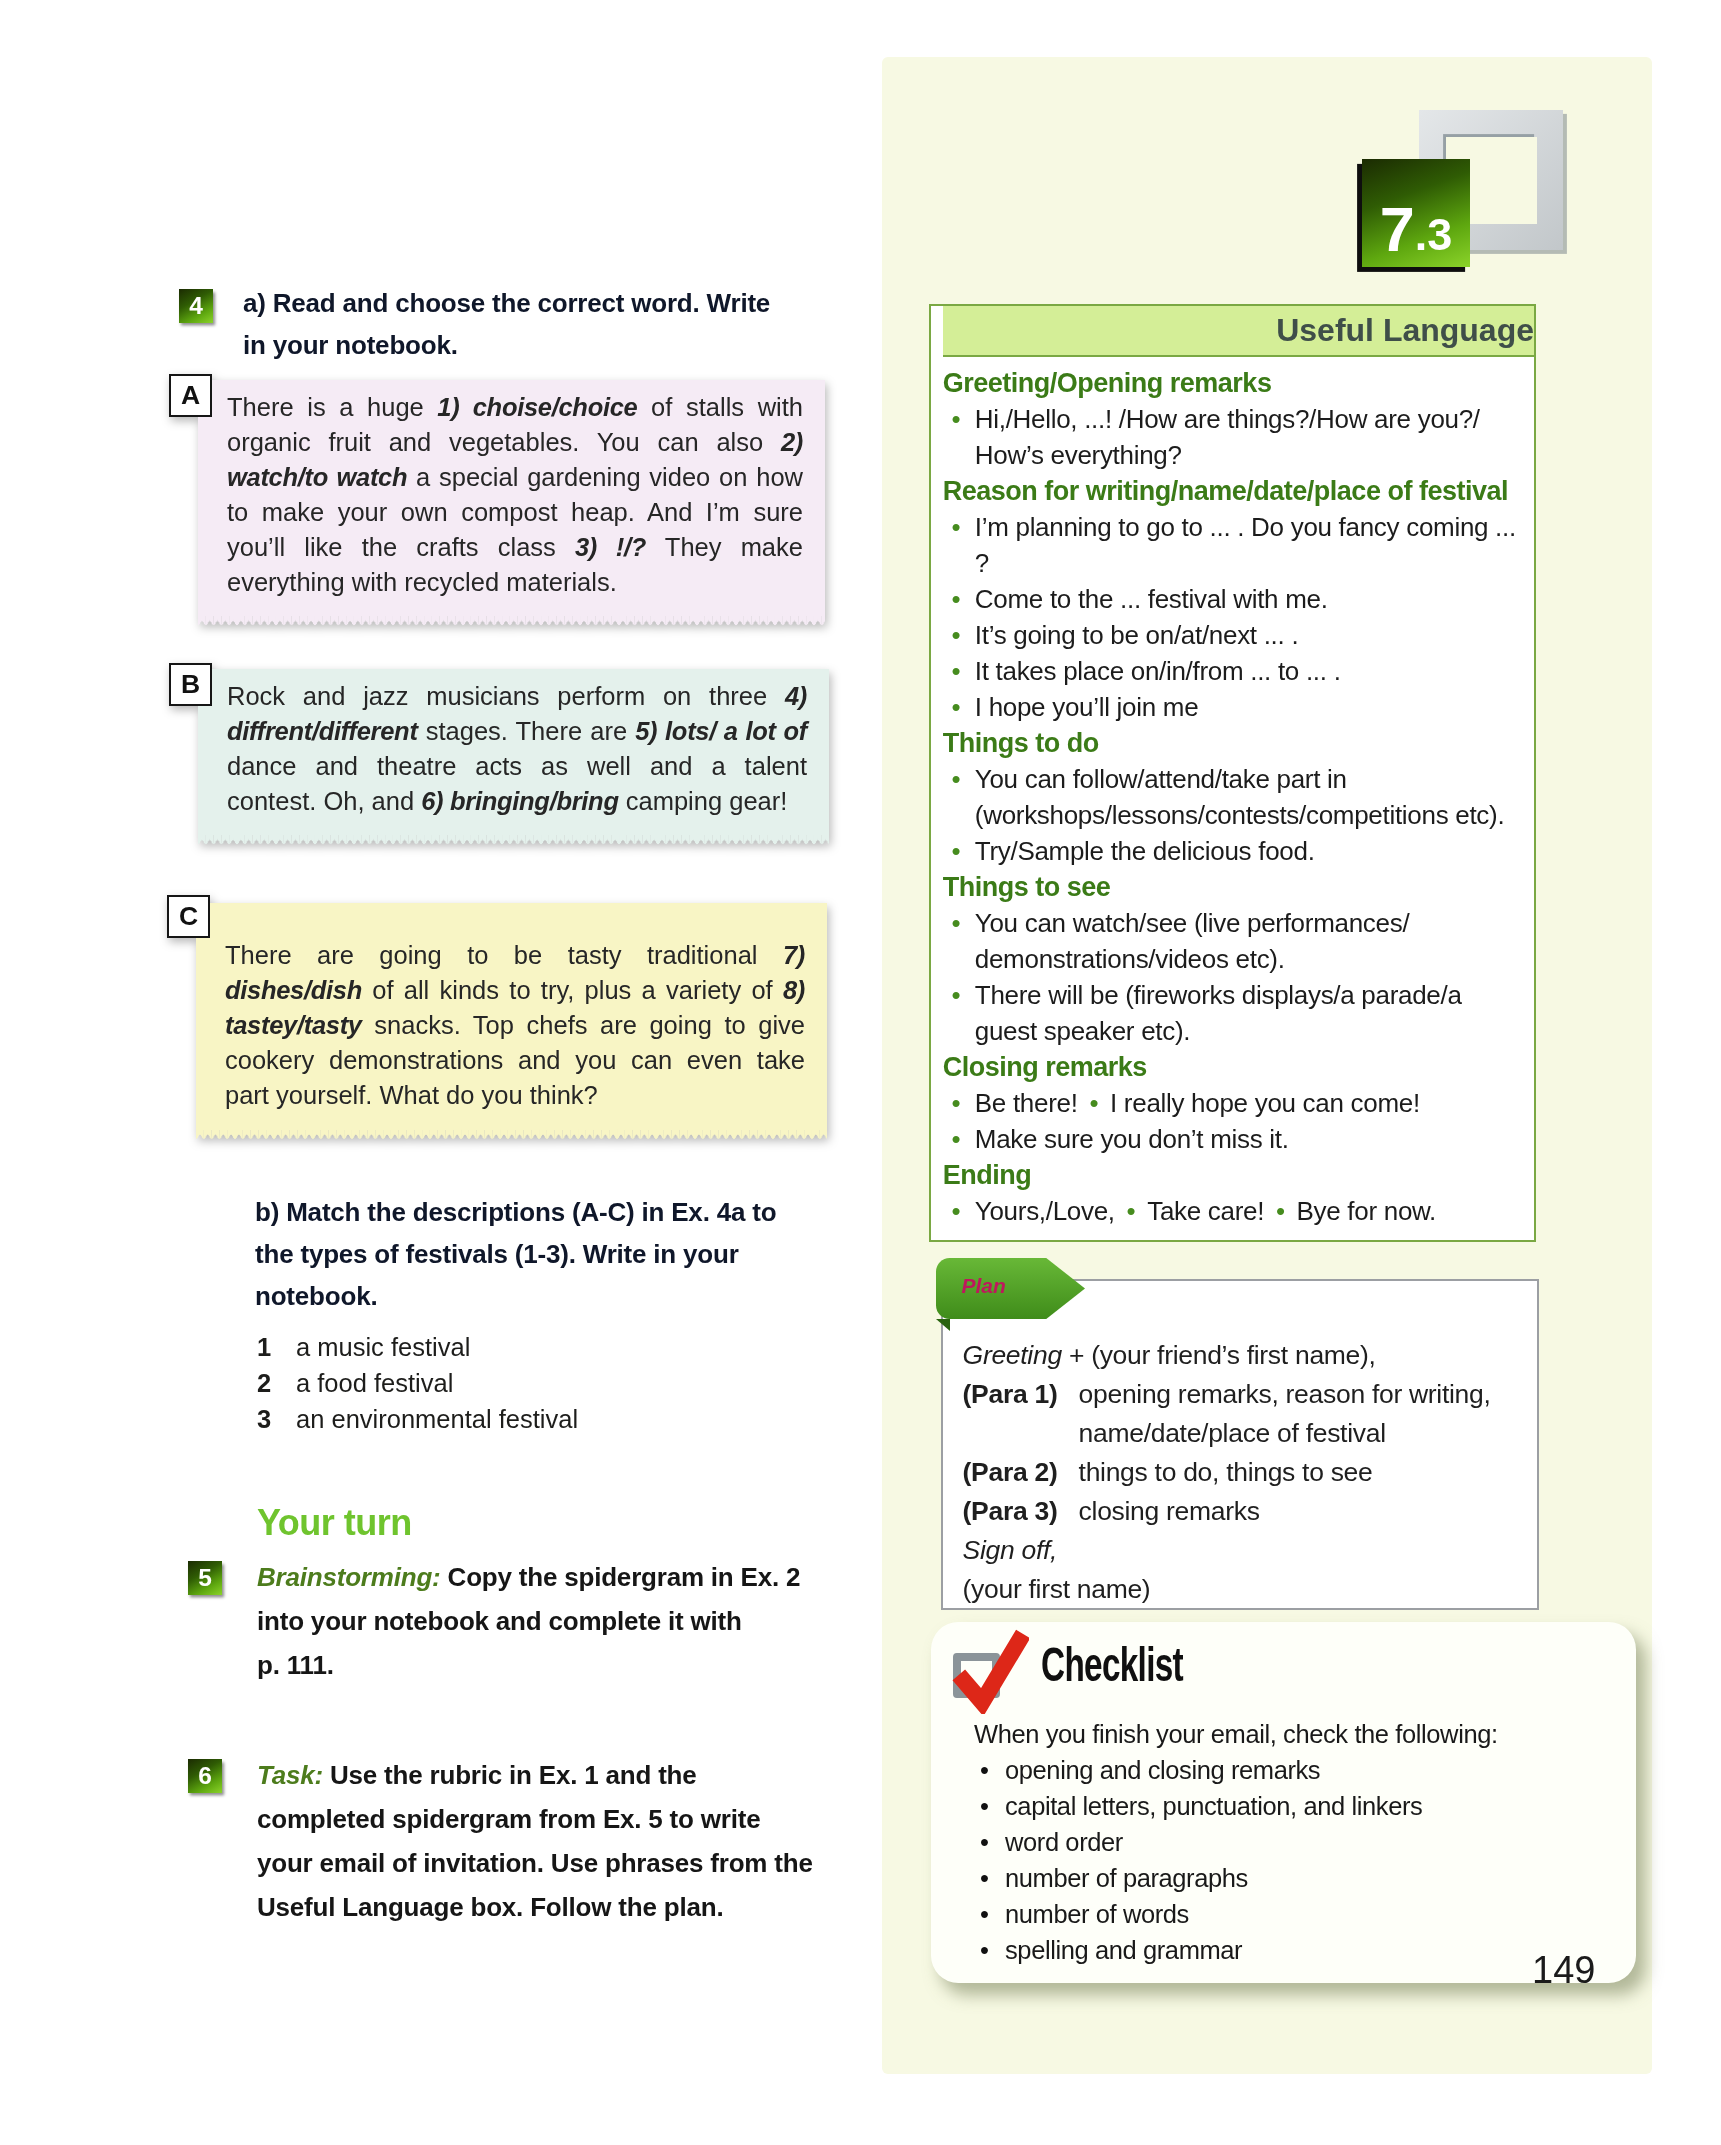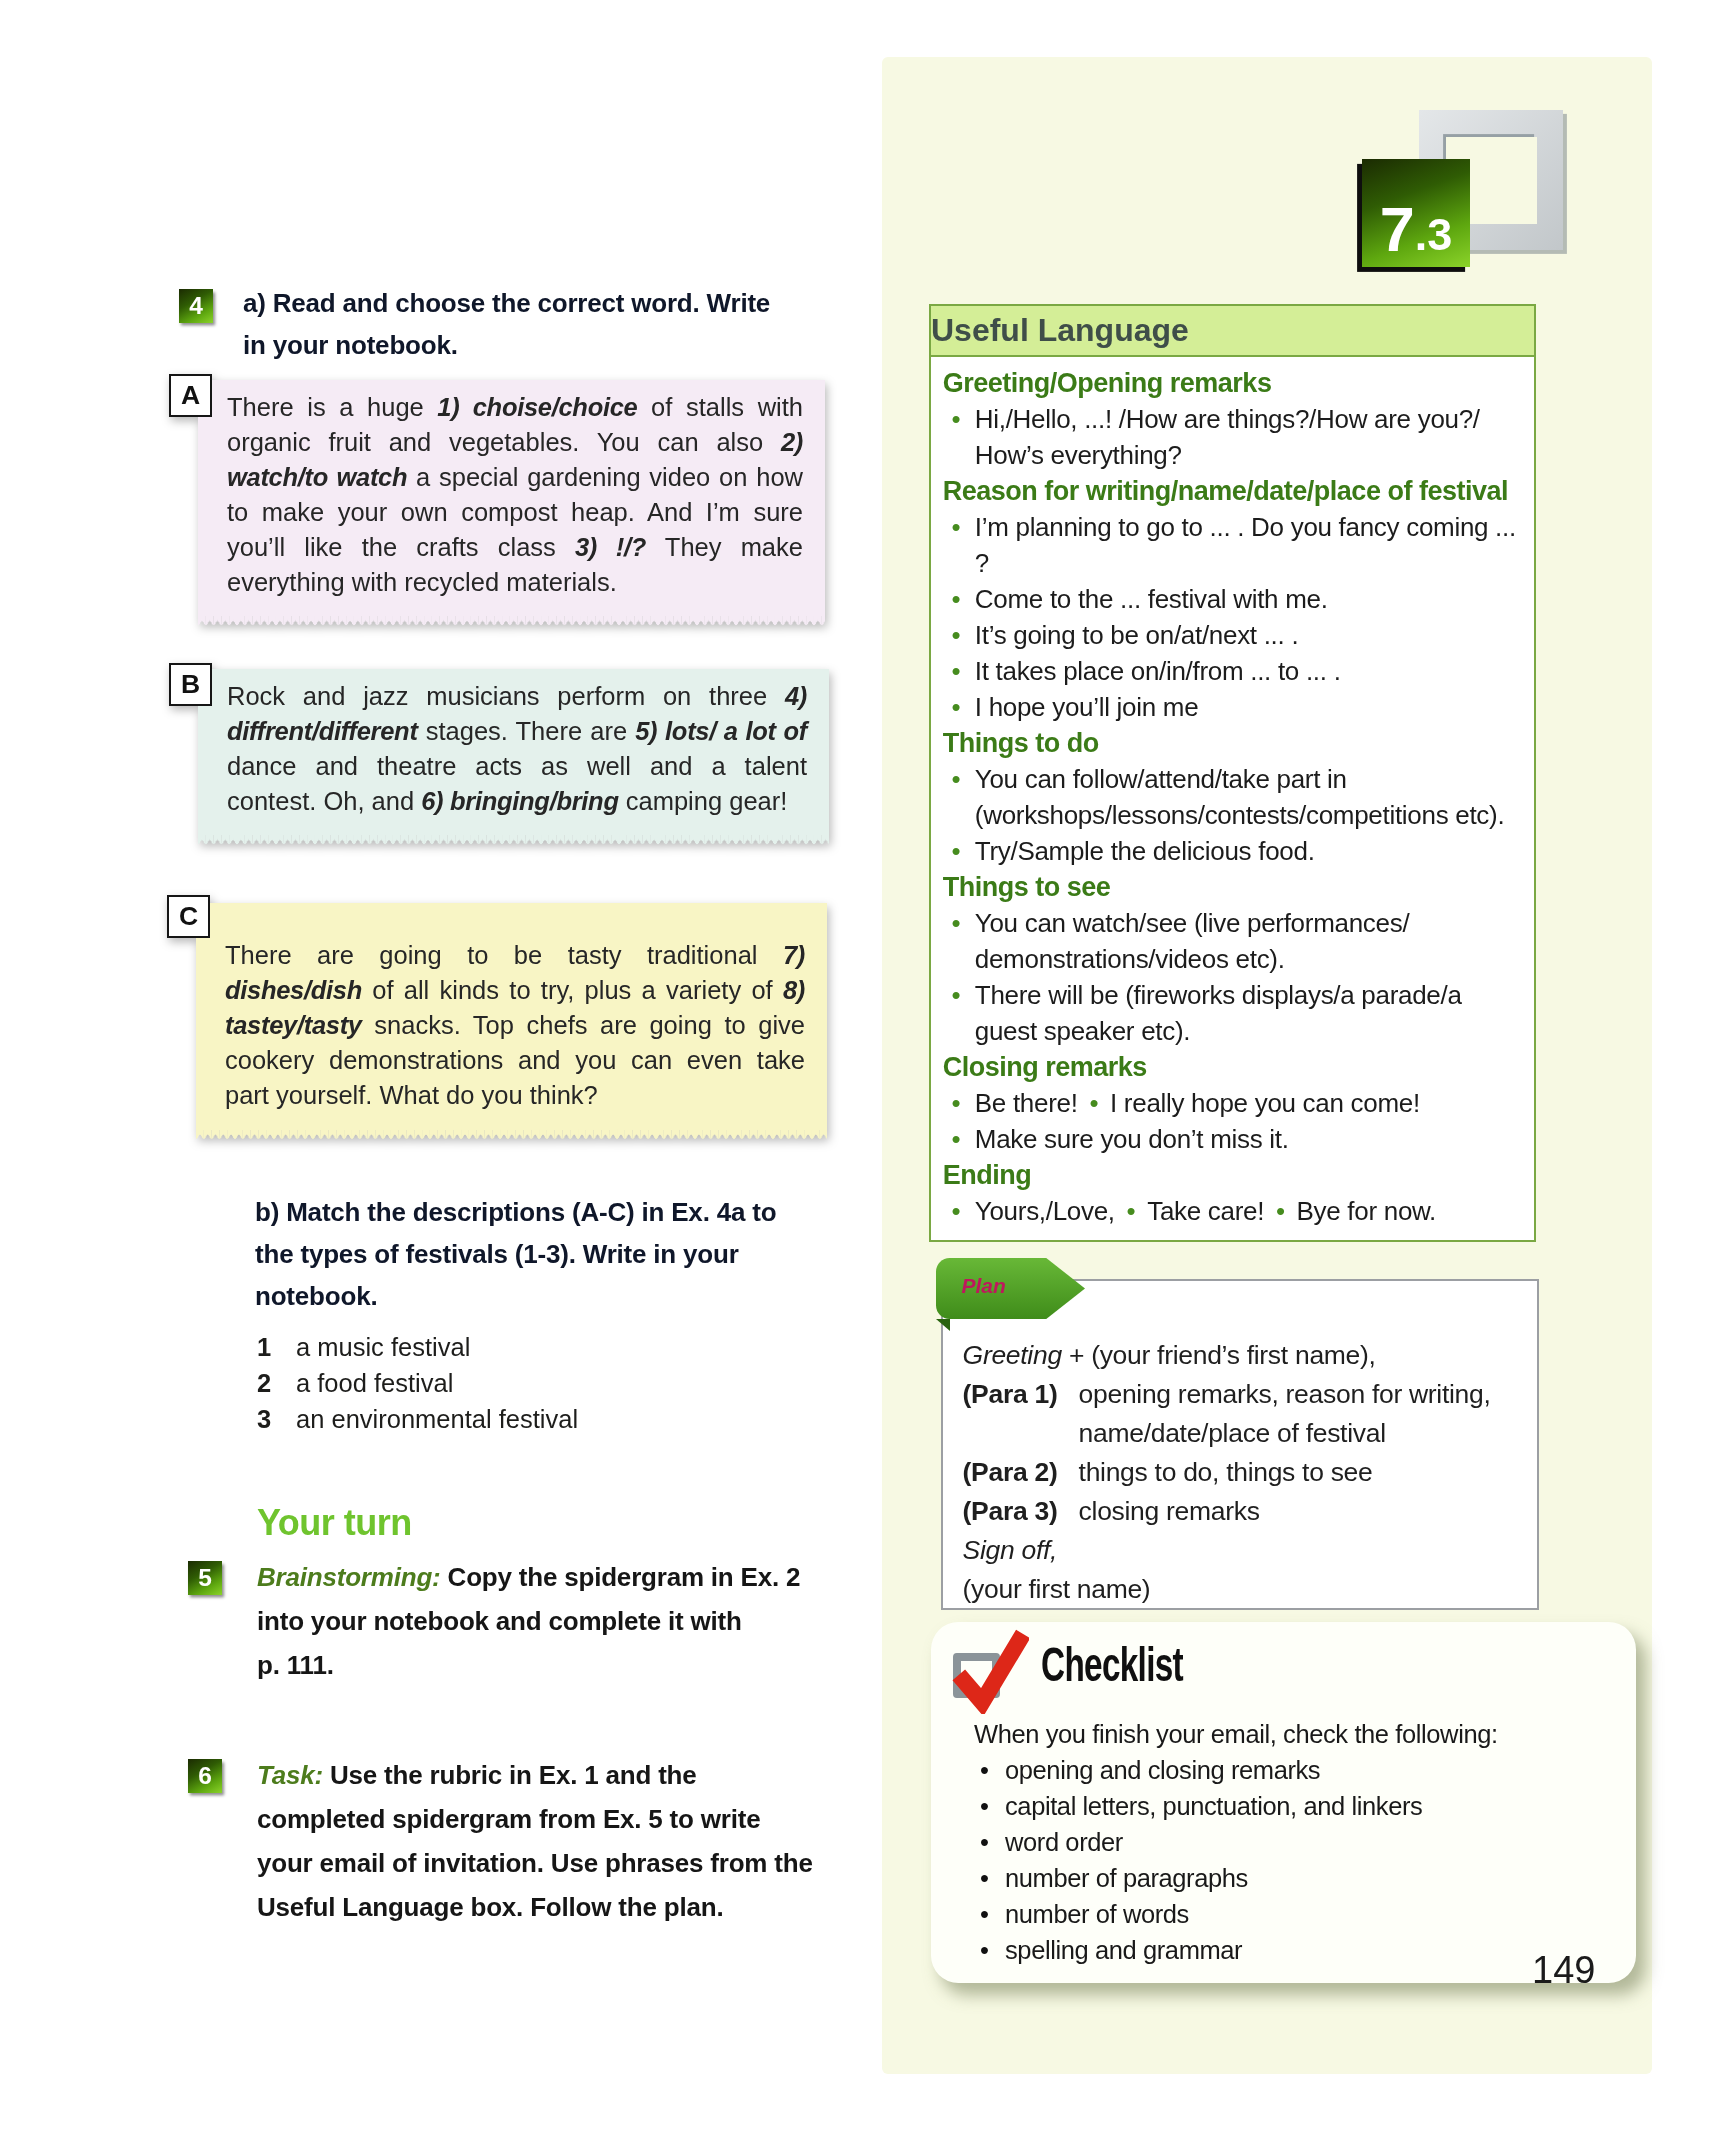--- a/index.html
+++ b/index.html
@@ -59,22 +59,22 @@
 
   .unit-badge{position:absolute;left:480px;top:102px;width:108px;height:108px;
     background:linear-gradient(160deg,#1b2b02 0%,#2f5c04 35%,#5ea70f 70%,#8bd32a 100%);
     box-shadow:-4.9px 4.9px 0 #0e0e0e;color:#fff;display:flex;align-items:flex-end;
     justify-content:center;padding-bottom:9.8px;box-sizing:border-box;z-index:2;}
   .unit-big{font-size:63px;font-weight:bold;line-height:0.9;}
   .unit-small{font-size:45px;font-weight:bold;line-height:1;}
 
   .ul-box{position:absolute;left:47px;top:247px;width:607px;background:#ffffff;
     border:2.9px solid #7aa843;box-sizing:border-box;}
-  .ul-title{background:#d4ee97;border-bottom:2.9px solid #7aa843;text-align:left;
-    font-size:32px;font-weight:bold;color:#3f4e49;padding:5.9px 0;}
+  .ul-title{background:#d4ee97;border-bottom:2.9px solid #7aa843;text-align:right;
+    font-size:32px;font-weight:bold;color:#3f4e49;padding:5.9px 0;margin-left:12px;}
   .ul-body{padding:7.8px 9.8px 11.8px 11.8px;font-size:26px;line-height:36px;color:#1c1c1c;
     letter-spacing:-0.3px;}
   .ul-h{color:#3b7b17;font-weight:bold;font-size:27px;white-space:nowrap;letter-spacing:-0.5px;}
   .ul-item{position:relative;padding-left:32px;}
   .ul-item::before{content:"\2022";position:absolute;left:8.8px;color:#468c1e;}
   .mid-dot{color:#468c1e;padding:0 11.8px;}
 
   .plan-tag{position:absolute;left:54px;top:1201px;width:149px;height:61px;z-index:3;}
   .plan-tag-body{position:absolute;inset:0;background:linear-gradient(180deg,#68b837,#3f8c1a);
     clip-path:polygon(0 0,74% 0,100% 50%,74% 100%,0 100%);border-radius:13.7px;}

